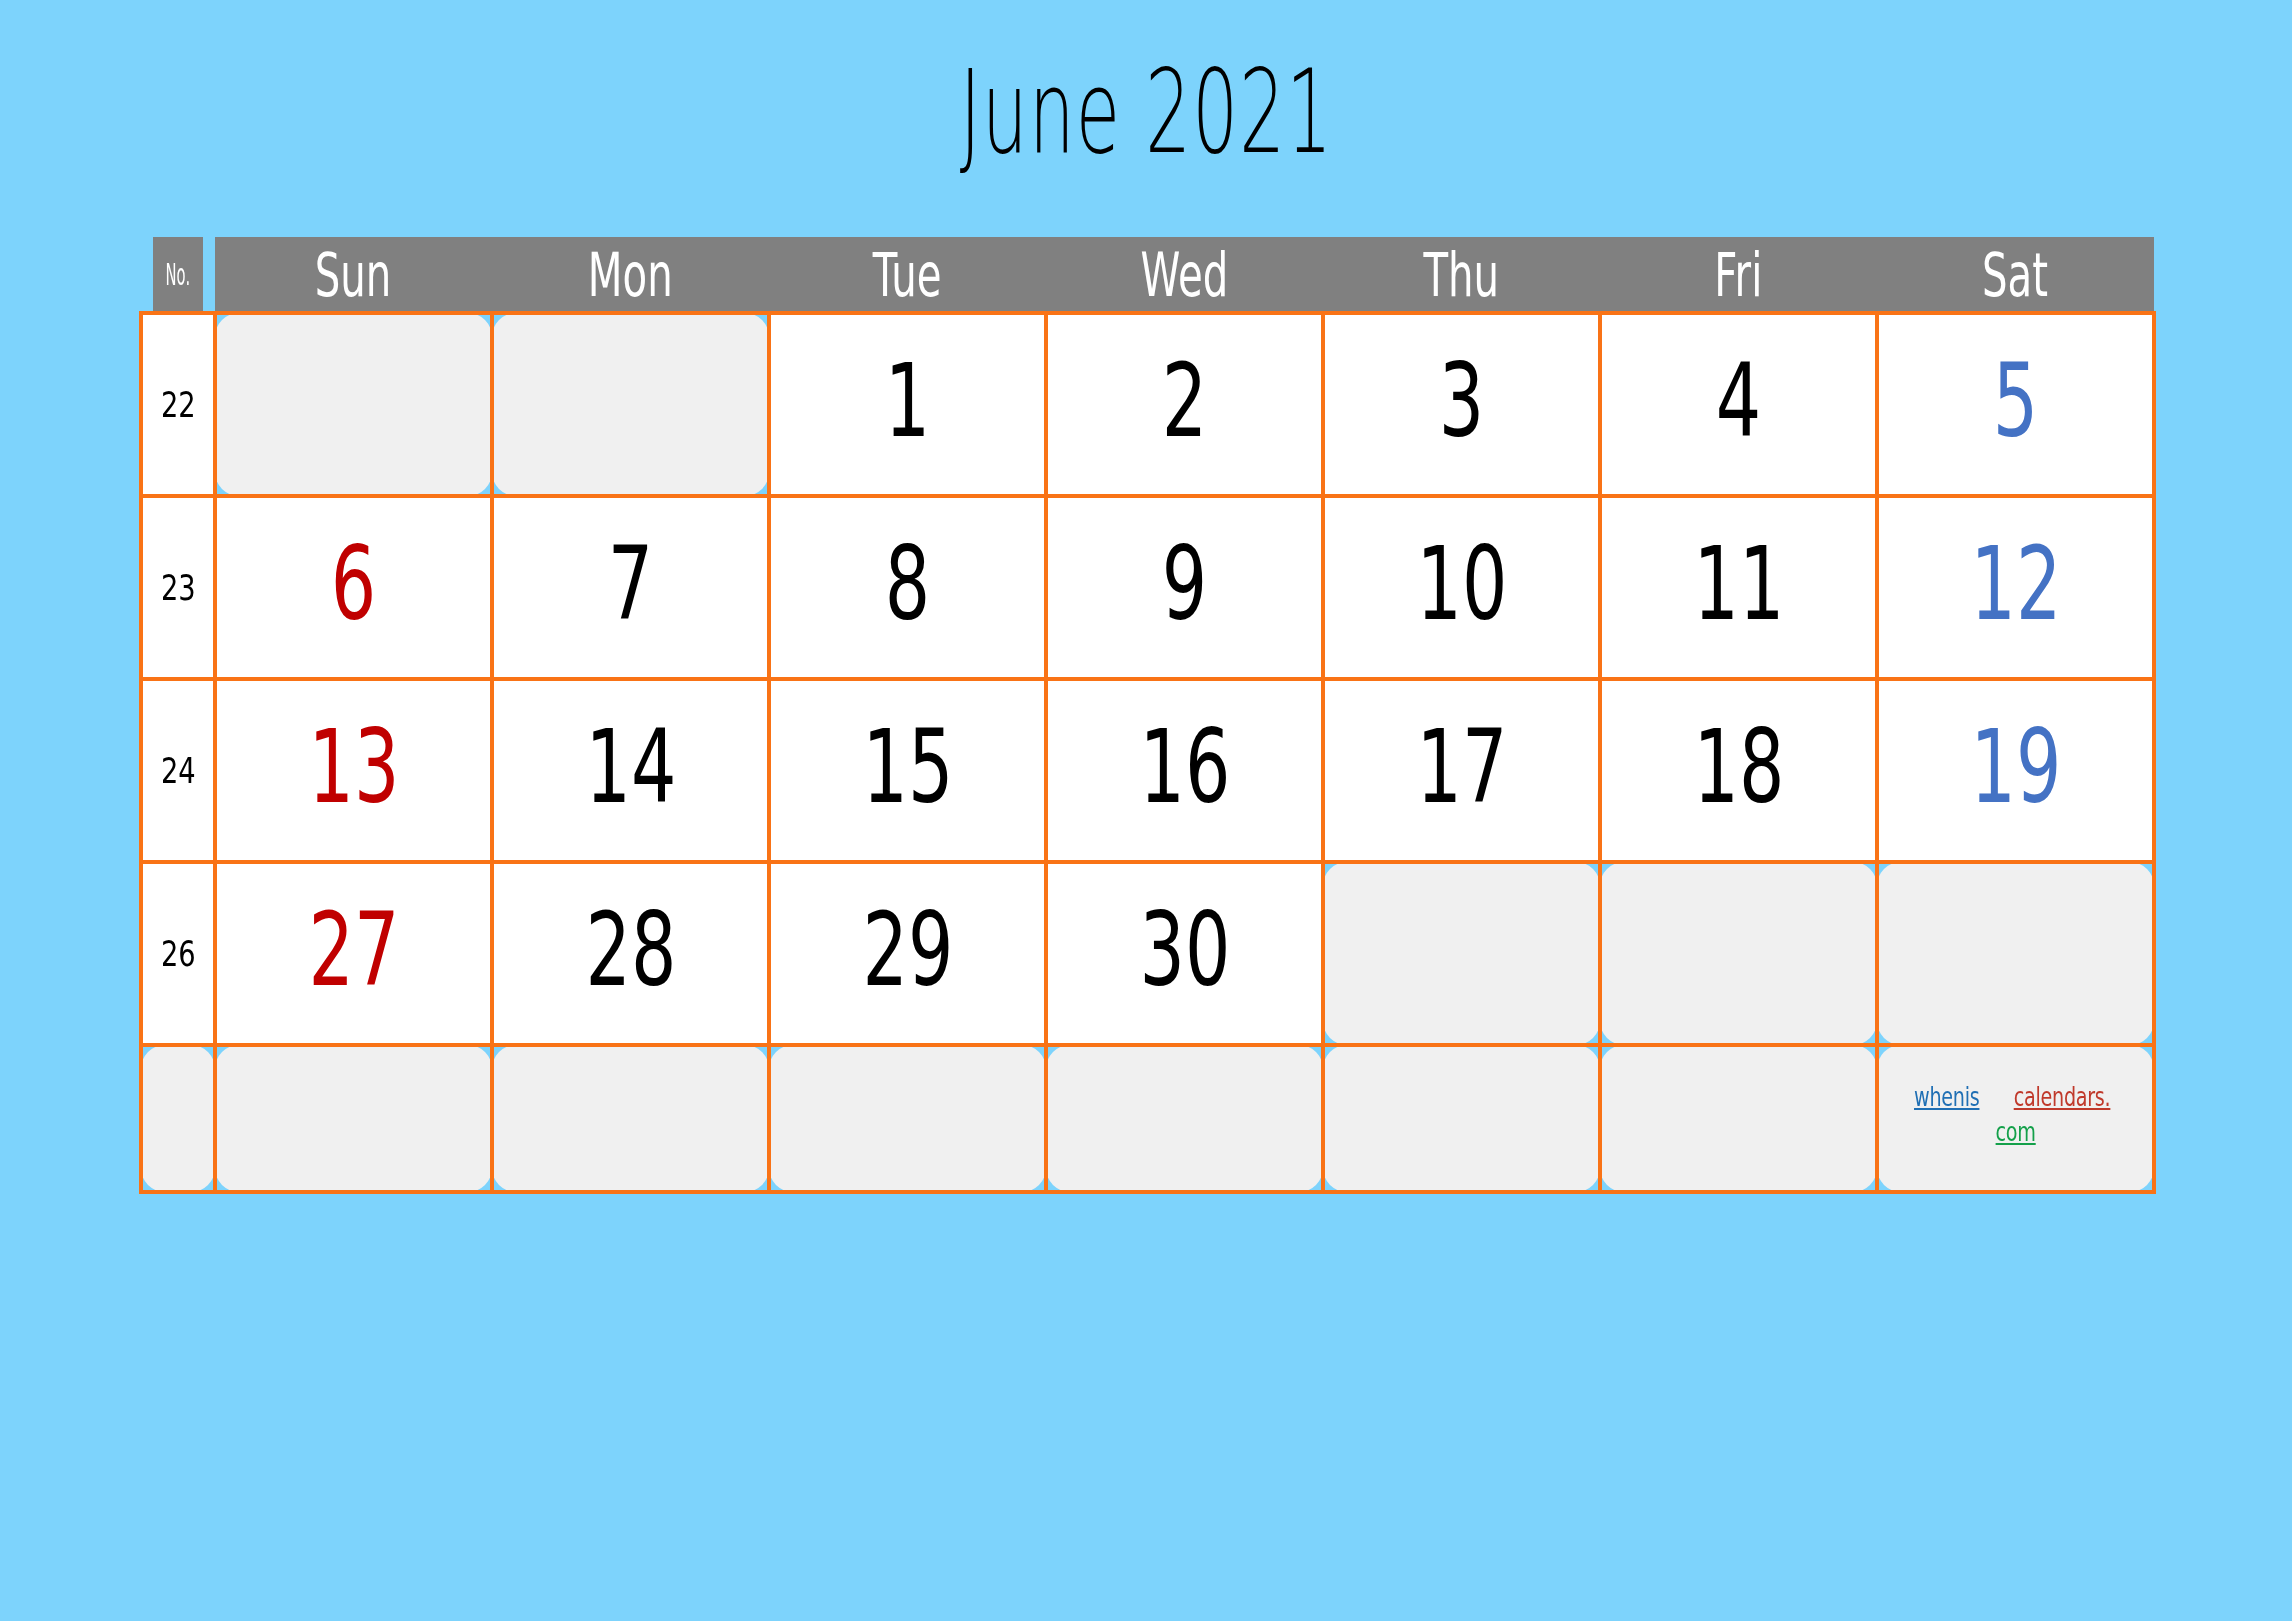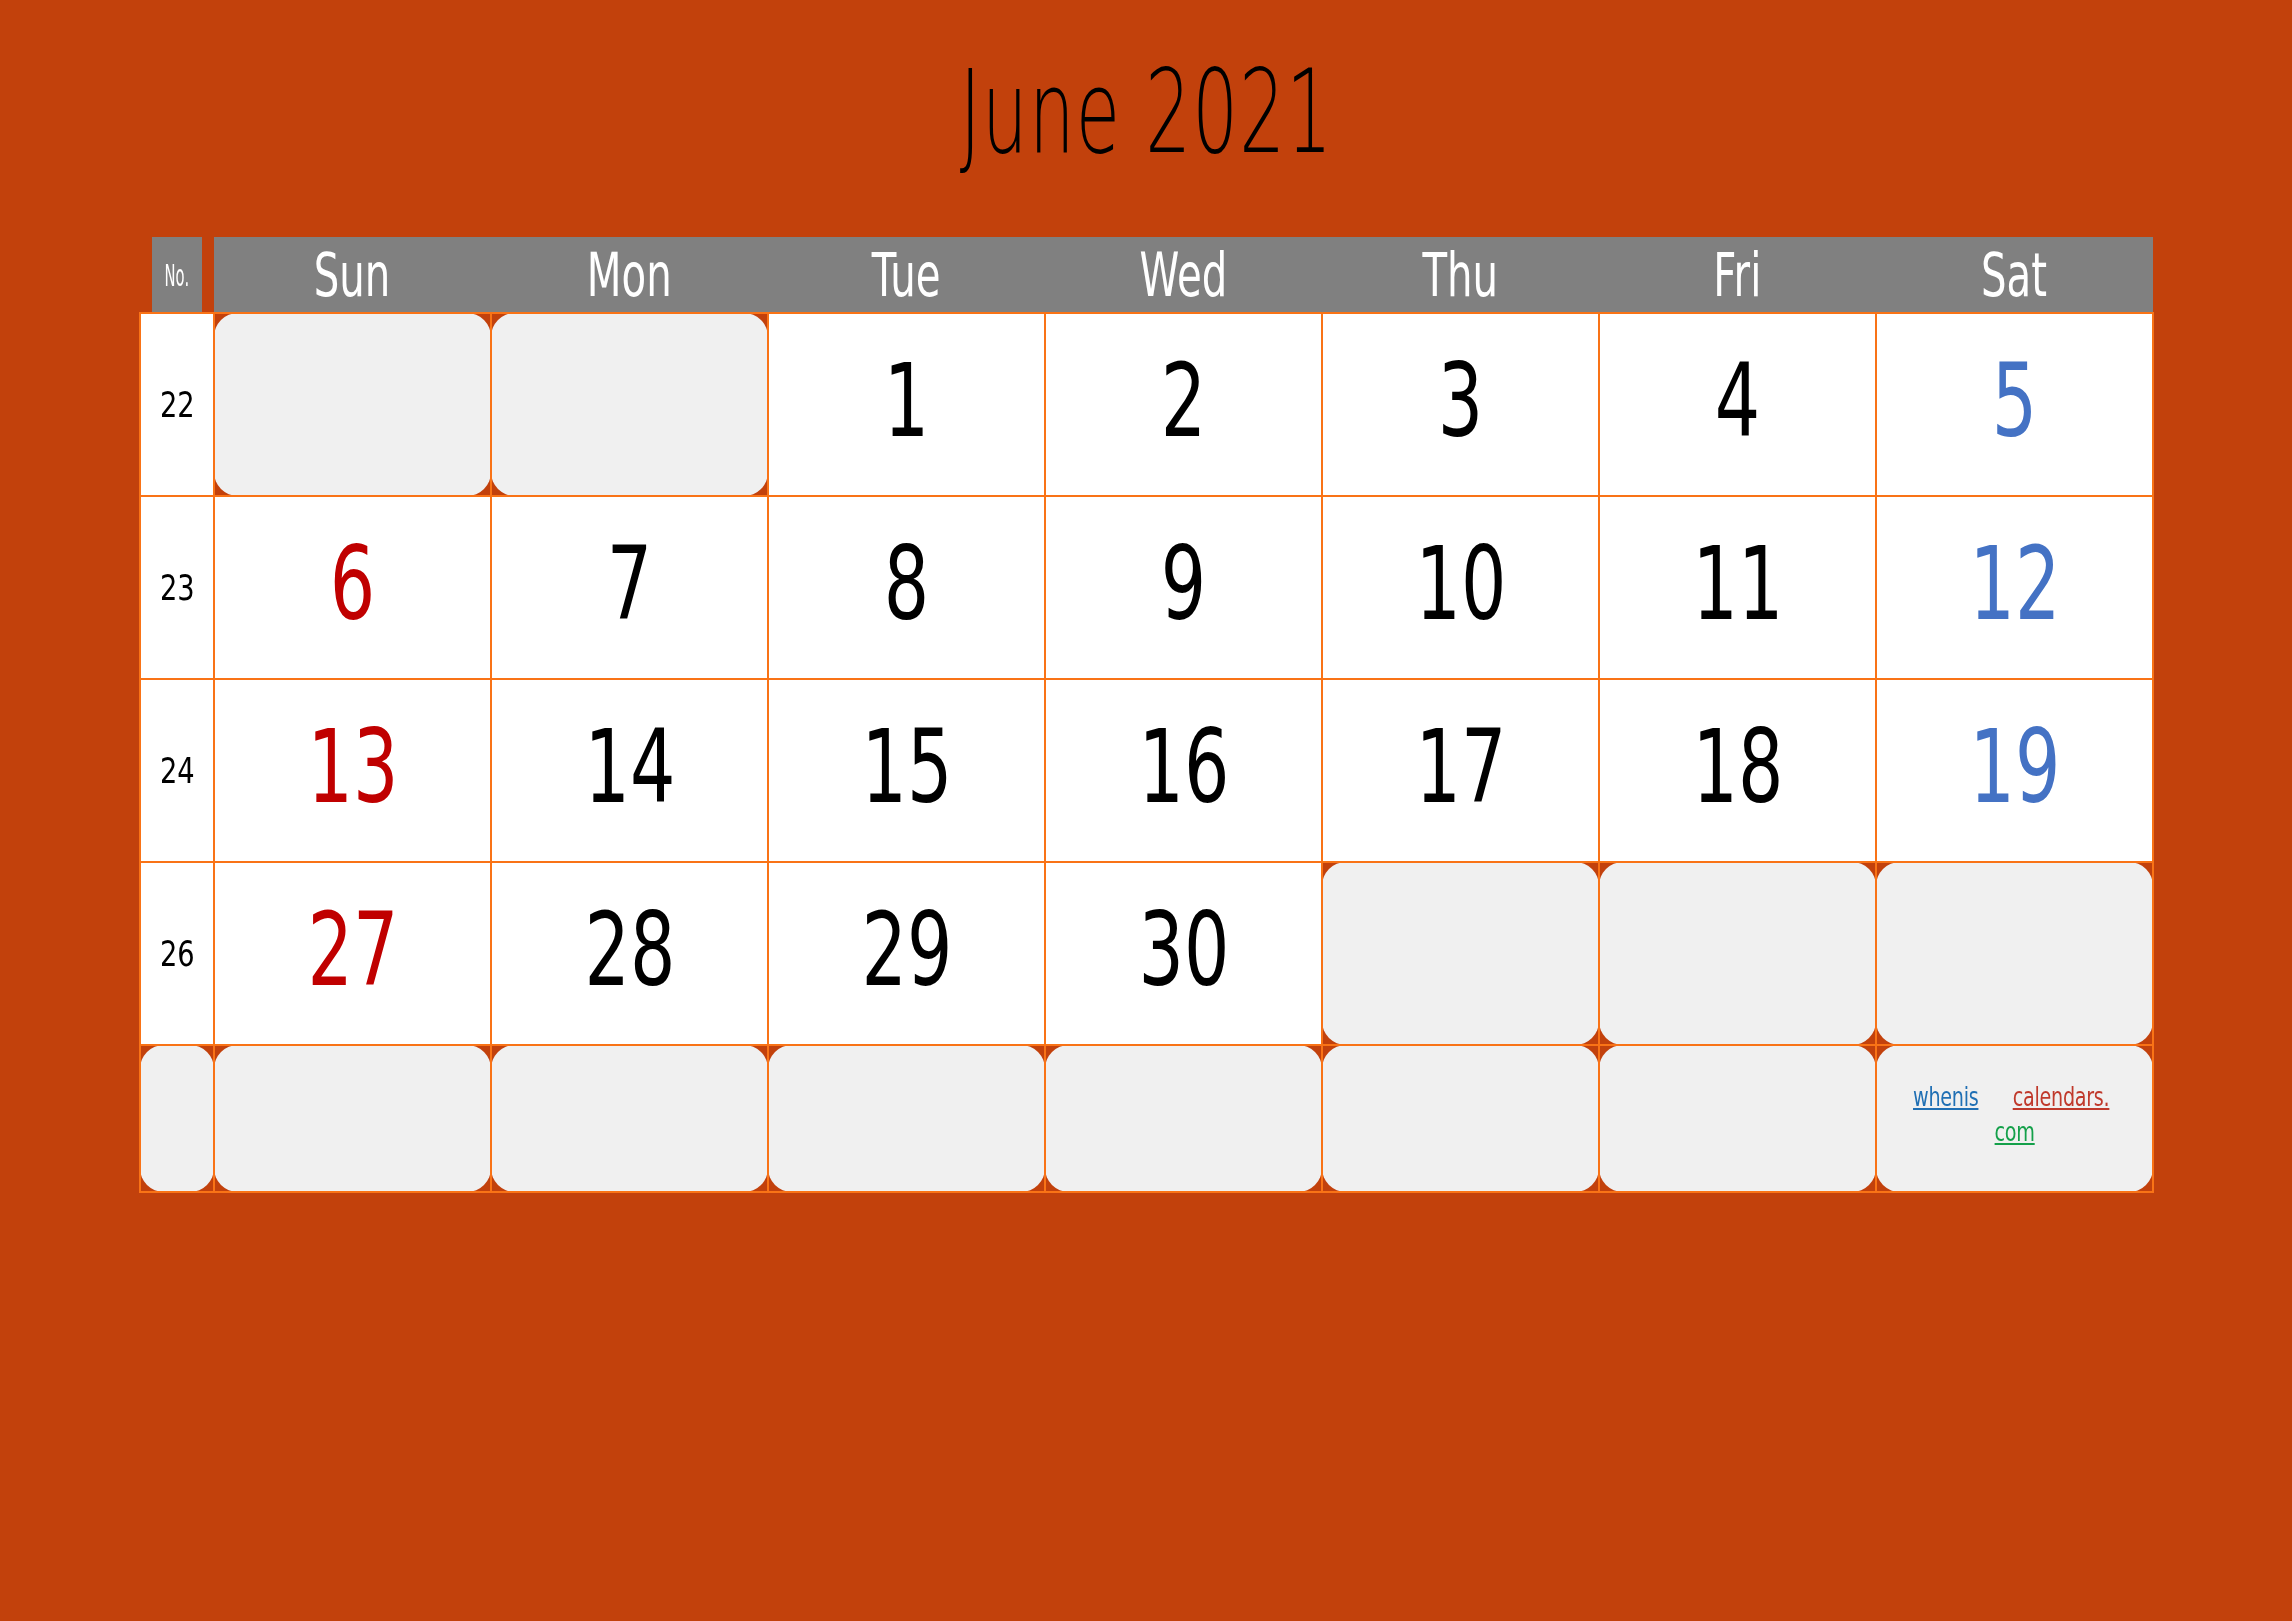--- a/index.html
+++ b/index.html
@@ -12,21 +12,21 @@
     height: 1621px;
     font-family: "DejaVu Sans", sans-serif;
     overflow: hidden;
     position: relative;
   }
 
   .page {
     width: 2293px;
     height: 1621px;
     position: relative;
-    background: #c2410c;
+    background: #7dd3fc;
   }
 
   
   .title {
     position: absolute;
     top: 39px;
     left: 0;
     width: 2293px;
     text-align: center;
     font-family: "DejaVu Sans", sans-serif;
@@ -89,21 +89,21 @@
     transform: scaleX(0.66);
     transform-origin: center;
   }
   th.th-no span { transform: scaleX(0.70); font-size: 31px; }
 
   
   tbody tr { height: 183px; }
   tbody tr.last-row { height: 147px; }
 
   tbody td {
-    border: 2px solid #f97316;
+    border: 4px solid #f97316;
     padding: 0;
     margin: 12px;
     text-align: center;
     vertical-align: middle;
     background: #ffffff;
     font-family: "DejaVu Sans", sans-serif;
   }
 
   td.wk {
     font-size: 35px;

